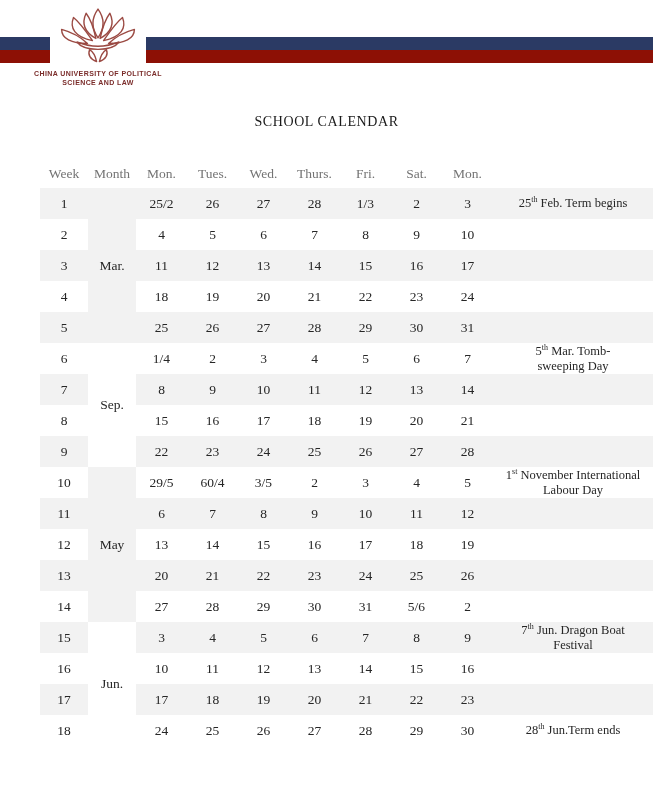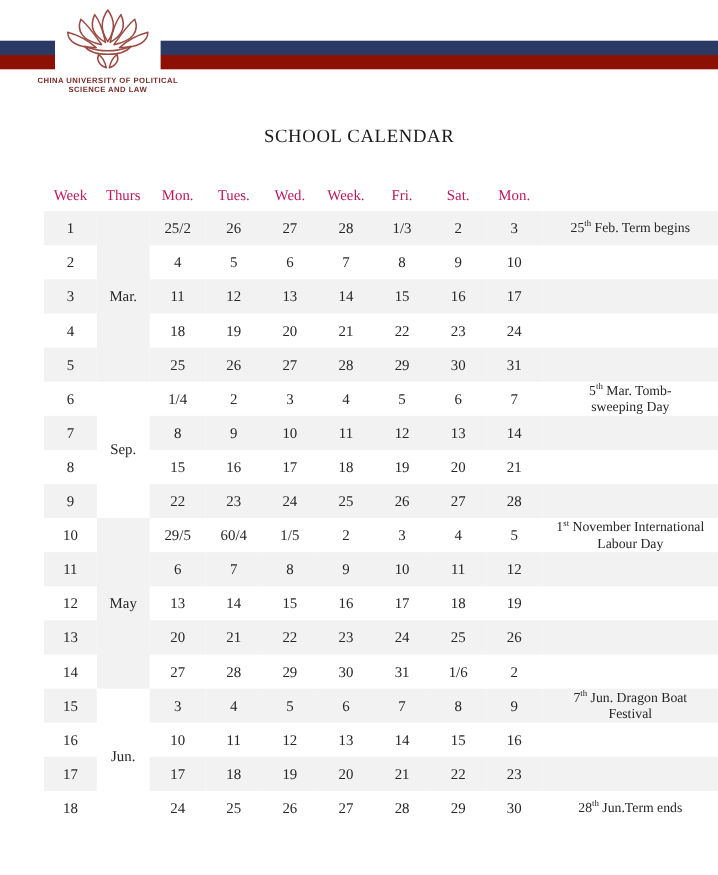--- a/index.html
+++ b/index.html
@@ -18,33 +18,33 @@
     background:#ffffff;z-index:2;display:flex;align-items:center;justify-content:center;
   }
   .logo-box svg{display:block;}
   .uni-name{
     position:absolute;left:16px;top:69px;width:164px;z-index:2;
     text-align:center;font-family:"Liberation Sans","DejaVu Sans",sans-serif;
     font-weight:bold;font-size:7px;line-height:9px;letter-spacing:.4px;color:#7a2c2a;
   }
   
   .page-title{
-    margin:14px 0 0 0;text-align:center;font-size:17px;font-weight:normal;
+    margin:14px 0 0 0;text-align:center;font-size:14px;font-weight:normal;
     letter-spacing:.6px;color:#1a1a1a;
   }
   
   table.calendar{
     margin:30px 0 0 40px;width:613px;border-collapse:collapse;table-layout:fixed;
   }
   col.c-week,col.c-month{width:48px;}
   col.c-day{width:51px;}
   col.c-notes{width:160px;}
   th{
     height:28px;font-weight:normal;font-size:13.5px;text-align:center;
-    vertical-align:middle;padding:0;color:#be185d;
+    vertical-align:middle;padding:0;color:#737373;
   }
   td{
     height:31px;text-align:center;vertical-align:middle;padding:0;
     font-size:13.5px;color:#262626;
   }
   td.shaded{background:#f2f2f2;}
   td.note-cell{font-size:12.5px;line-height:15px;white-space:pre-line;padding:0 4px;}
   sup.ord{font-size:8px;vertical-align:super;line-height:0;}
 </style>
 </head>
@@ -86,25 +86,25 @@
       <col class="c-day">
       <col class="c-day">
     <col class="c-day">
       <col class="c-day">
       <col class="c-day">
     <col class="c-notes">
   </colgroup>
   <thead>
     <tr>
       <th>Week</th>
-      <th>Thurs</th>
+      <th>Month</th>
       <th>Mon.</th>
       <th>Tues.</th>
       <th>Wed.</th>
-      <th>Week.</th>
+      <th>Thurs.</th>
       <th>Fri.</th>
       <th>Sat.</th>
       <th>Mon.</th>
       <th></th>
     </tr>
   </thead>
   <tbody>
       <tr>
         <td class="week-cell shaded">1</td>
         <td class="month-cell shaded" rowspan="5">Mar.</td>
@@ -205,21 +205,21 @@
         <td class="day-cell shaded">26</td>
         <td class="day-cell shaded">27</td>
         <td class="day-cell shaded">28</td>
         <td class="note-cell shaded"></td>
       </tr>
       <tr>
         <td class="week-cell">10</td>
         <td class="month-cell shaded" rowspan="5">May</td>
         <td class="day-cell">29/5</td>
         <td class="day-cell">60/4</td>
-        <td class="day-cell">1/5</td>
+        <td class="day-cell">3/5</td>
         <td class="day-cell">2</td>
         <td class="day-cell">3</td>
         <td class="day-cell">4</td>
         <td class="day-cell">5</td>
         <td class="note-cell"><span>1</span><sup class="ord">st</sup><span> November International
 Labour Day</span></td>
       </tr>
       <tr>
         <td class="week-cell shaded">11</td>
         <td class="day-cell shaded">6</td>
@@ -253,21 +253,21 @@
         <td class="day-cell shaded">26</td>
         <td class="note-cell shaded"></td>
       </tr>
       <tr>
         <td class="week-cell">14</td>
         <td class="day-cell">27</td>
         <td class="day-cell">28</td>
         <td class="day-cell">29</td>
         <td class="day-cell">30</td>
         <td class="day-cell">31</td>
-        <td class="day-cell">1/6</td>
+        <td class="day-cell">5/6</td>
         <td class="day-cell">2</td>
         <td class="note-cell"></td>
       </tr>
       <tr>
         <td class="week-cell shaded">15</td>
         <td class="month-cell" rowspan="4">Jun.</td>
         <td class="day-cell shaded">3</td>
         <td class="day-cell shaded">4</td>
         <td class="day-cell shaded">5</td>
         <td class="day-cell shaded">6</td>

